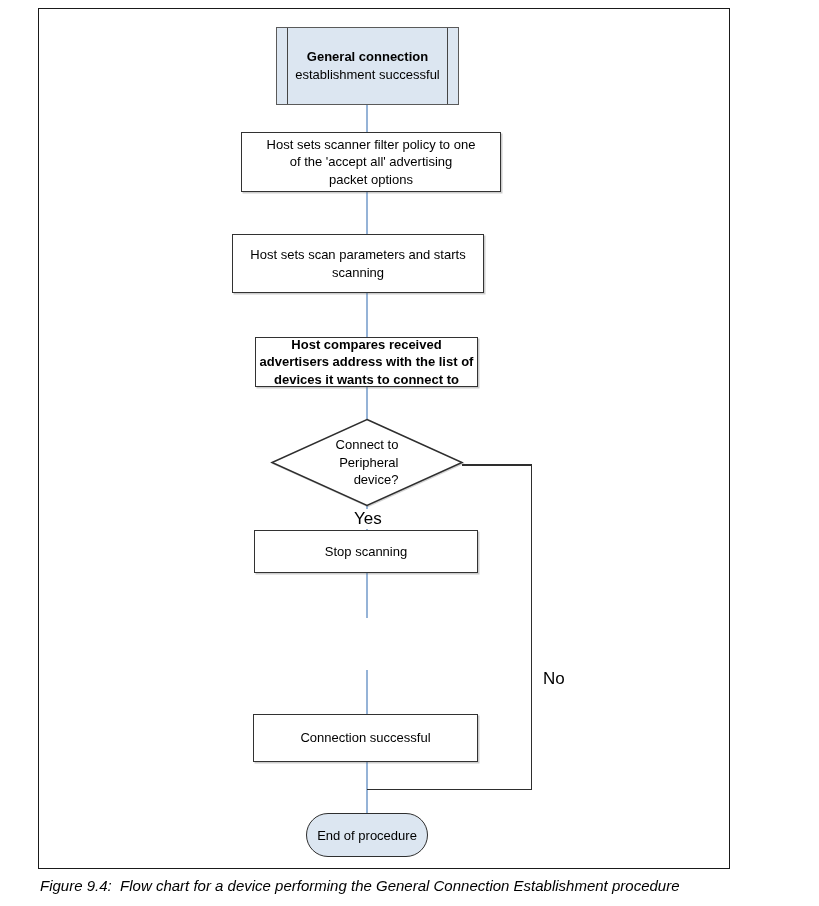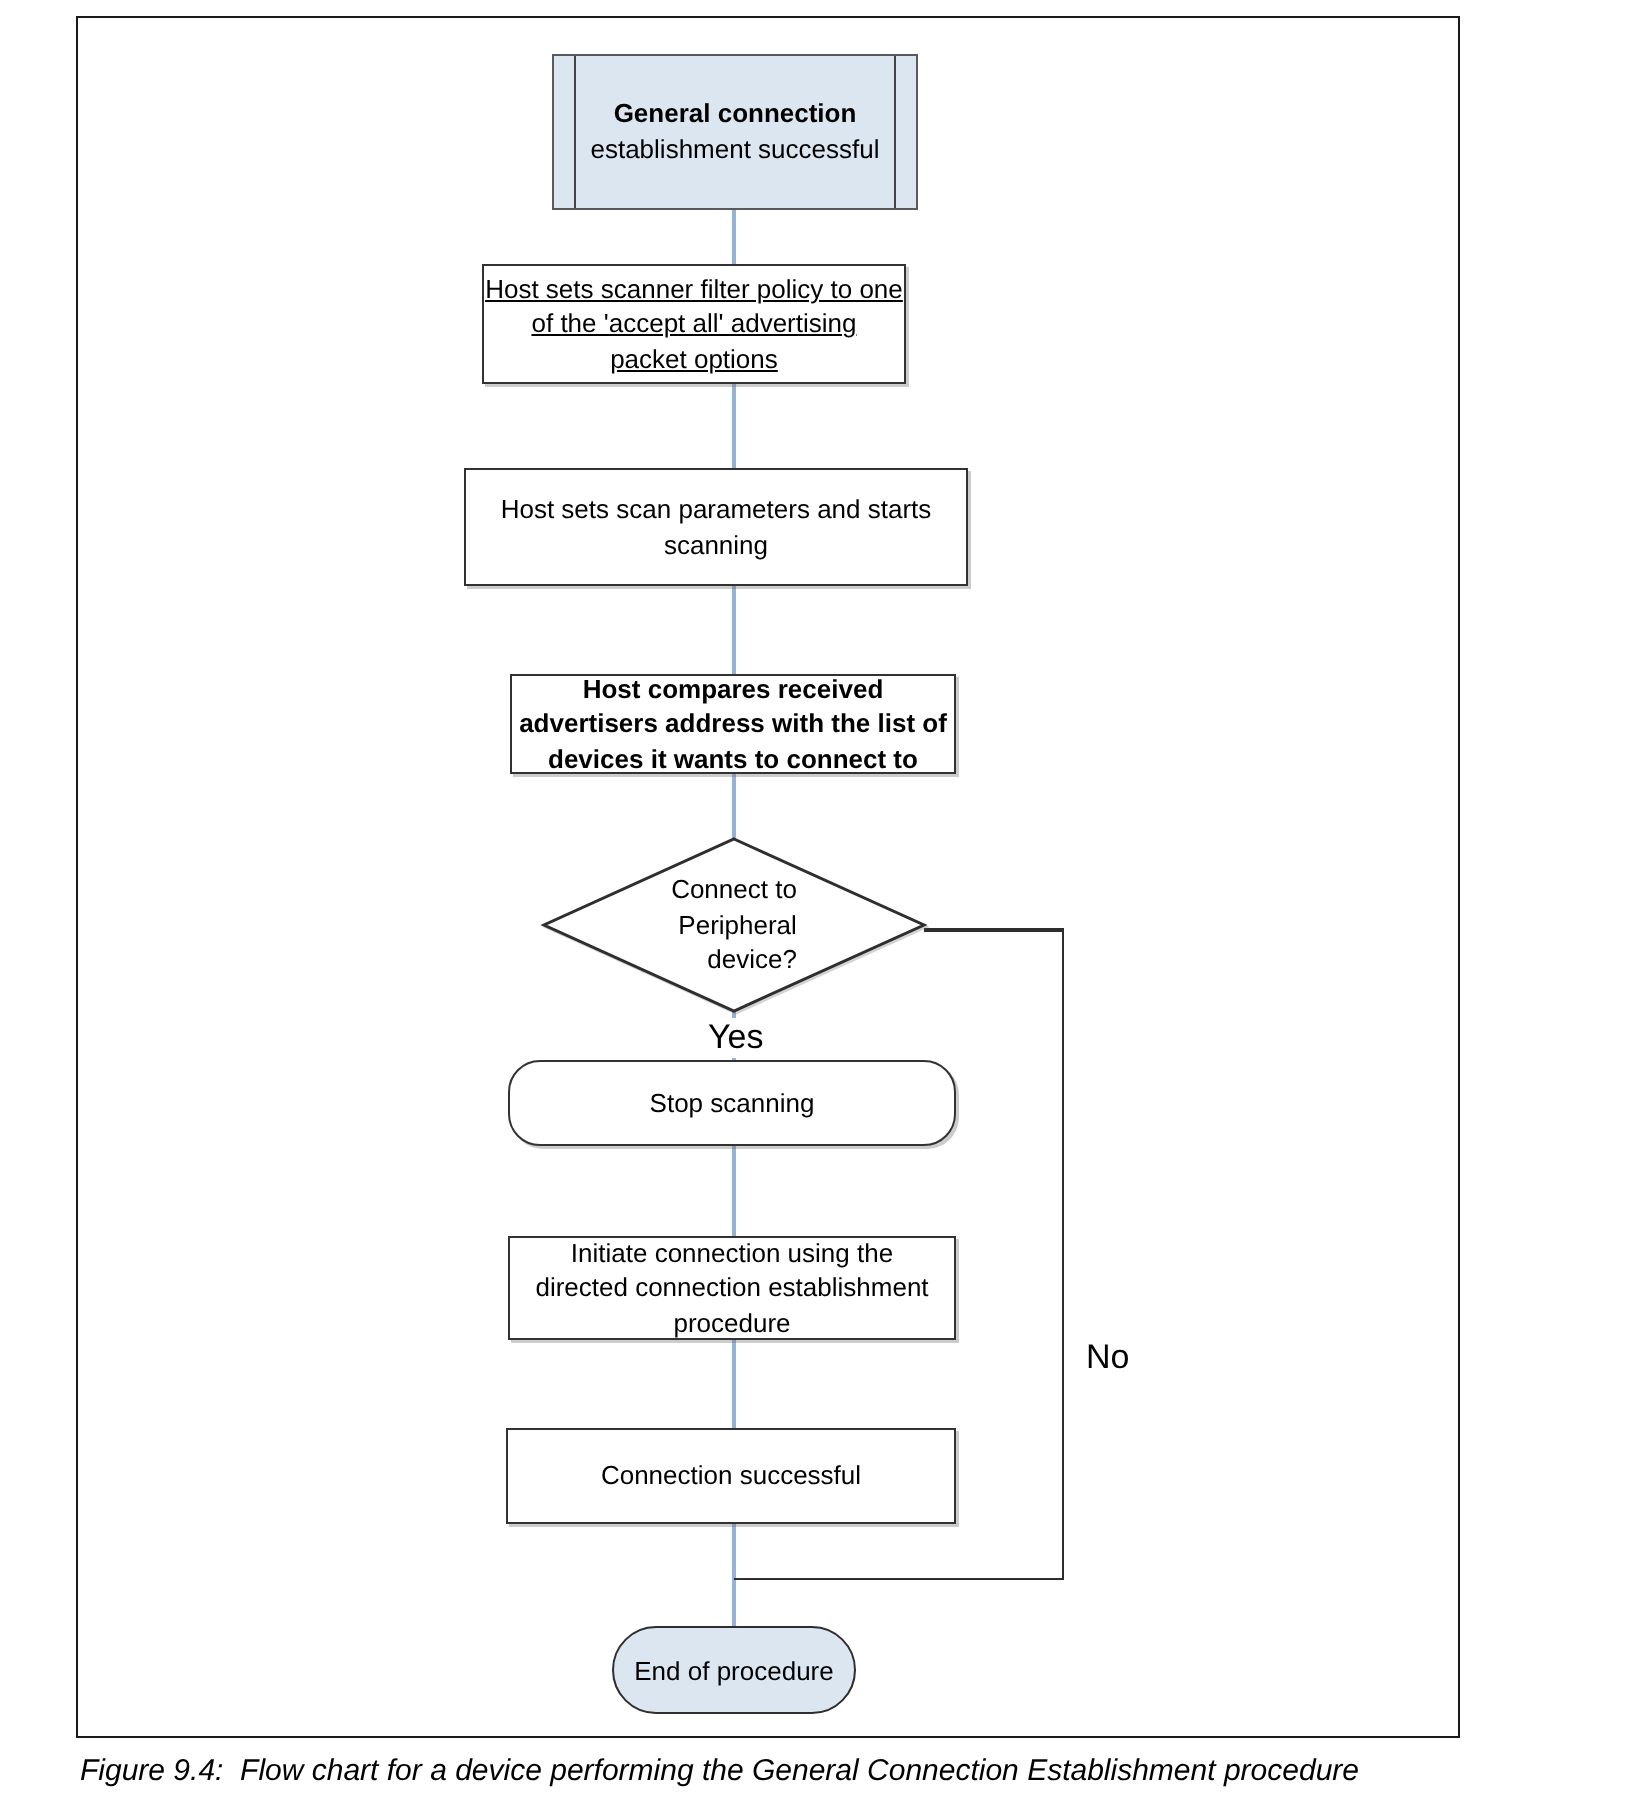--- a/index.html
+++ b/index.html
@@ -45,24 +45,24 @@
     position: absolute; box-sizing: border-box;
     background: #ffffff;
     border: 1.4px solid #323232;
     box-shadow: 1.5px 1.5px 0 rgba(110,110,110,0.35);
     display: flex; align-items: center; justify-content: center;
     text-align: center; font-size: 13px; line-height: 1.32;
     z-index: 2;
   }
   .node-text { white-space: pre-line; }
 
-  .b-filter   { left: 241px; top: 132px; width: 212px; height: 60px; text-decoration: underline; }
+  .b-filter   { left: 241px; top: 132px; width: 260px; height: 60px; }
   .b-scan     { left: 232px; top: 234px; width: 252px; height: 59px; }
   .b-compare  { left: 255px; top: 337px; width: 223px; height: 50px; font-weight: bold; }
-  .b-stop     { left: 254px; top: 530px; width: 224px; height: 43px; border-radius: 16px; }
+  .b-stop     { left: 254px; top: 530px; width: 224px; height: 43px; }
   .b-initiate { left: 254px; top: 618px; width: 224px; height: 52px; }
   .b-success  { left: 253px; top: 714px; width: 225px; height: 48px; }
 
   
   .start {
     position: absolute; left: 276px; top: 27px; width: 183px; height: 78px;
     box-sizing: border-box;
     background: #dce6f1;
     border: 1.5px solid #5a5a5a;
     display: flex; flex-direction: column;
@@ -163,25 +163,20 @@
 device?</div>
   </div>
 
   <div class="edge-label yes-label">Yes</div>
   <div class="edge-label no-label">No</div>
 
   <div class="node b-stop">
     <span class="node-text">Stop scanning</span>
   </div>
 
-  <div class="node b-initiate">
-    <span class="node-text">Initiate connection using the
-directed connection establishment
-procedure</span>
-  </div>
 
   <div class="node b-success">
     <span class="node-text">Connection successful</span>
   </div>
 
   <div class="end-node">
     <span>End of procedure</span>
   </div>
 
   <div class="caption">Figure 9.4:  Flow chart for a device performing the General Connection Establishment procedure</div>

